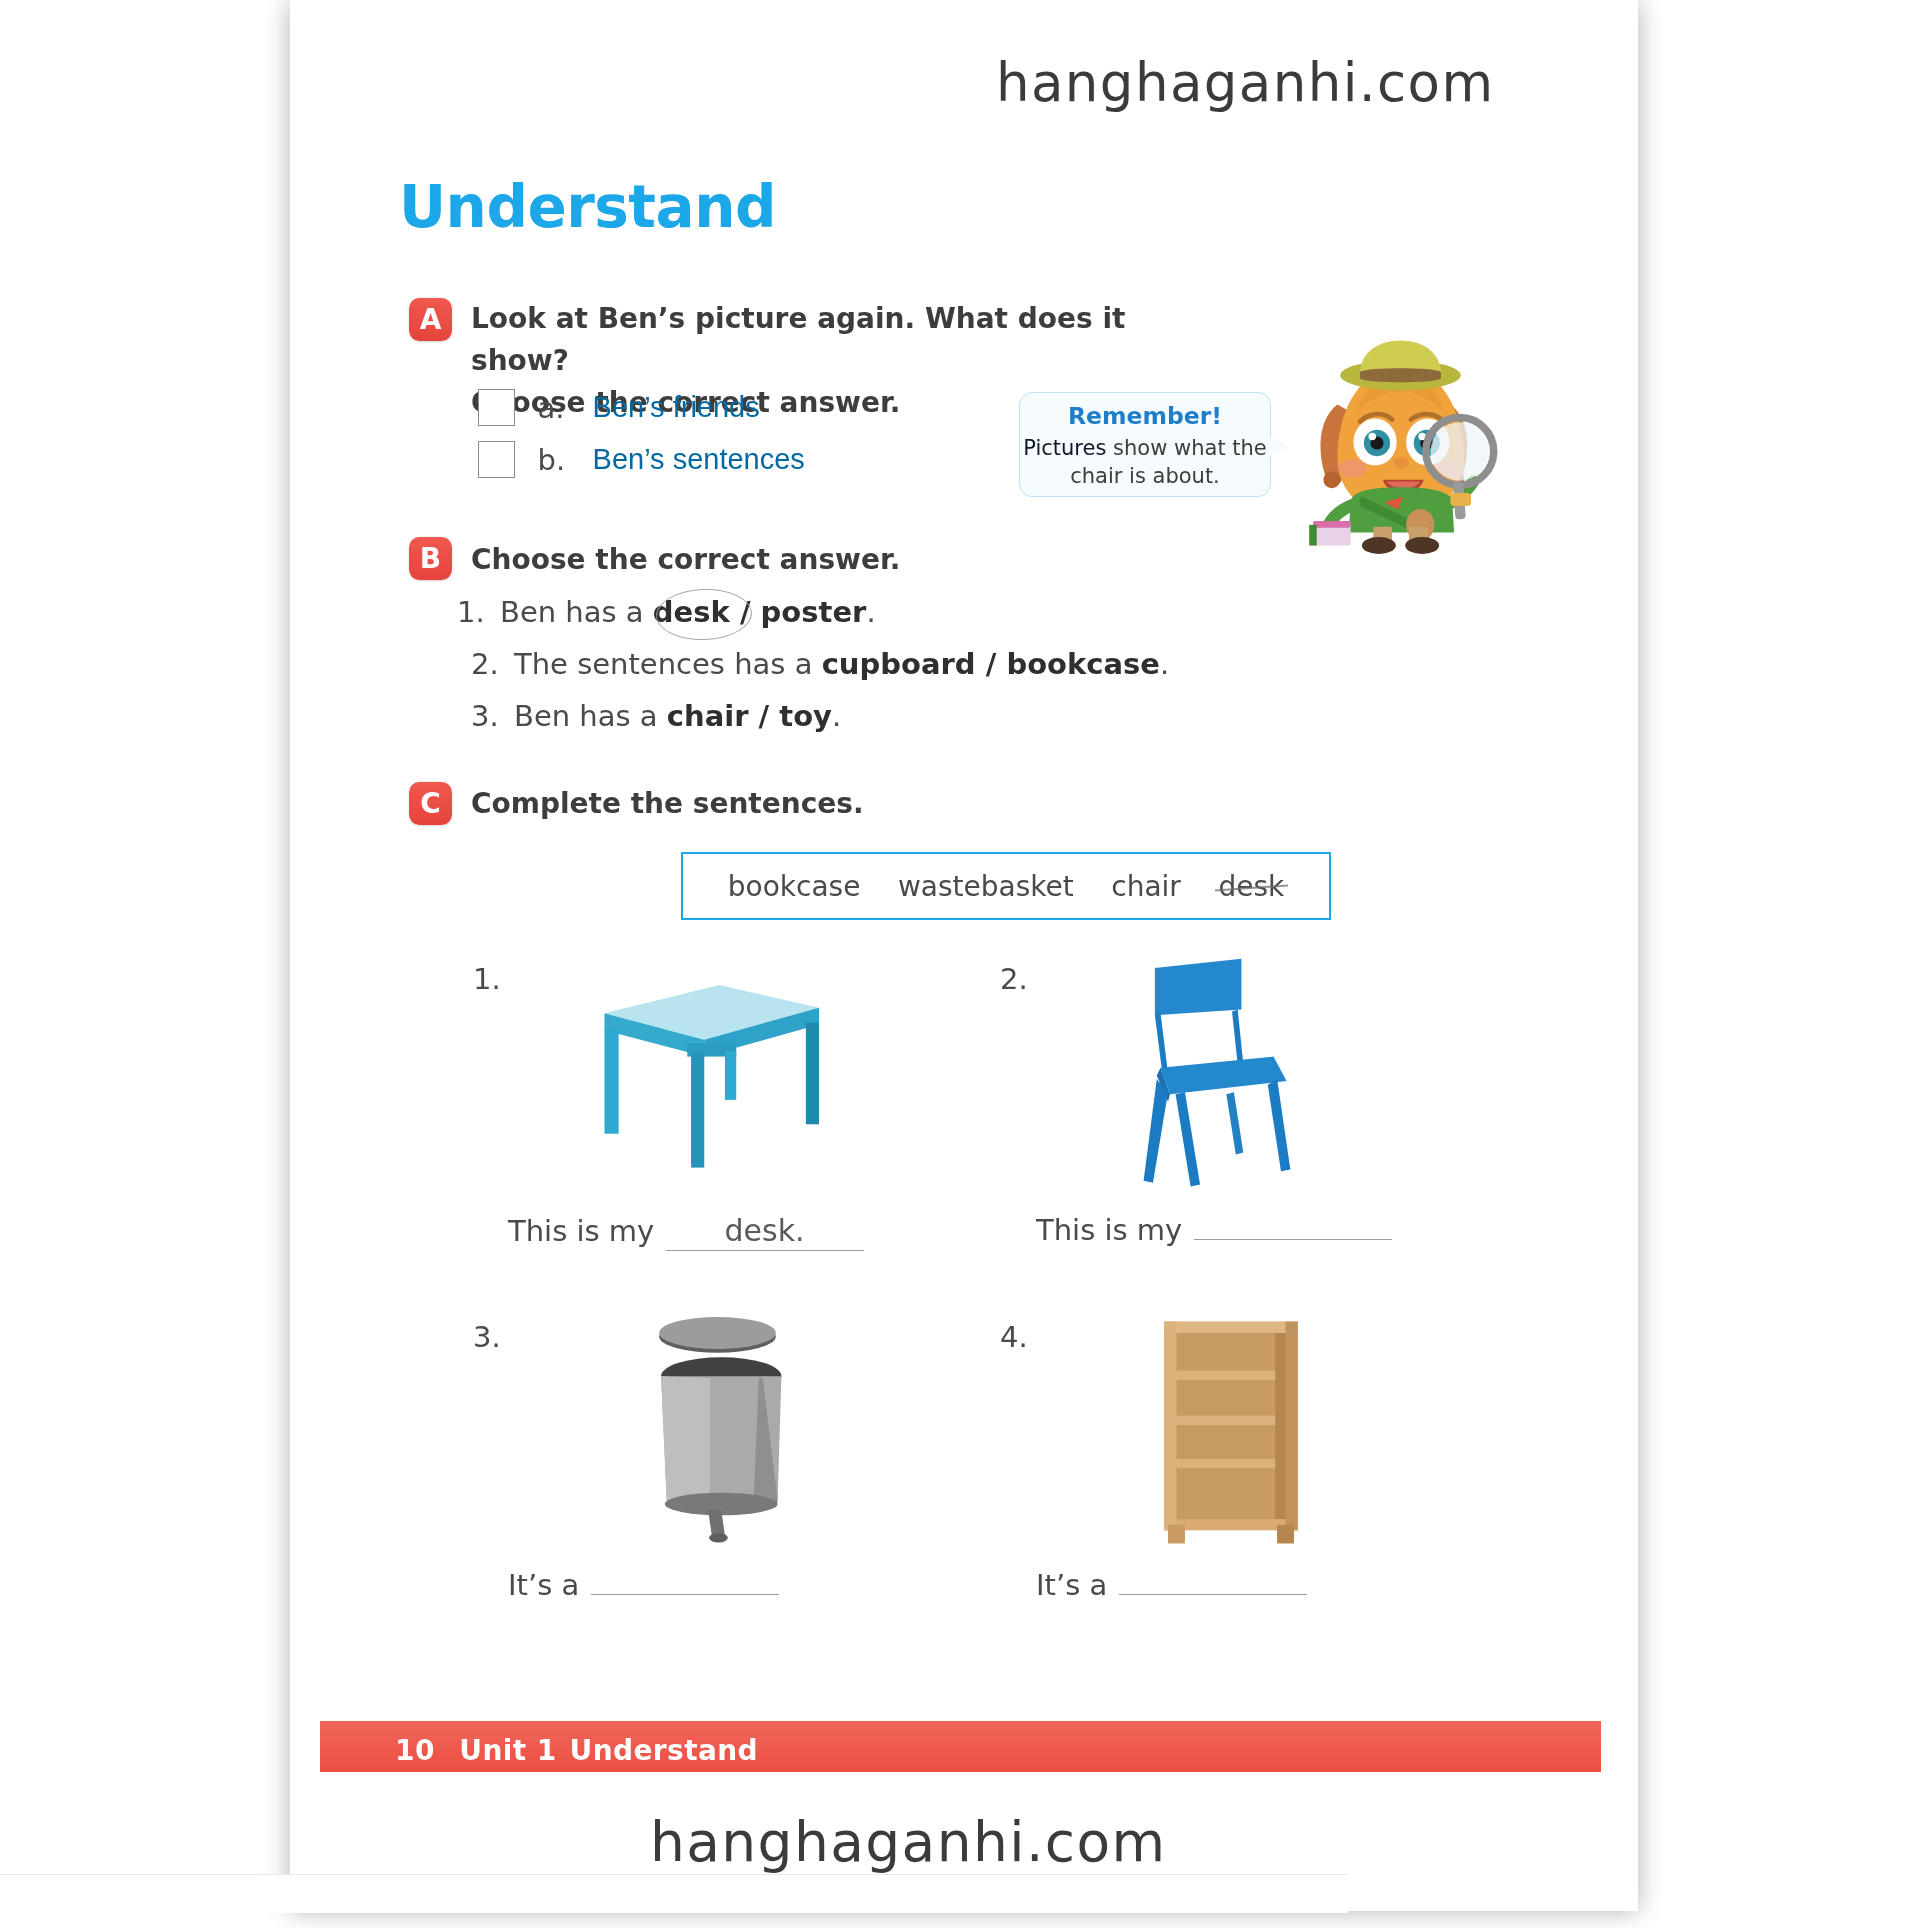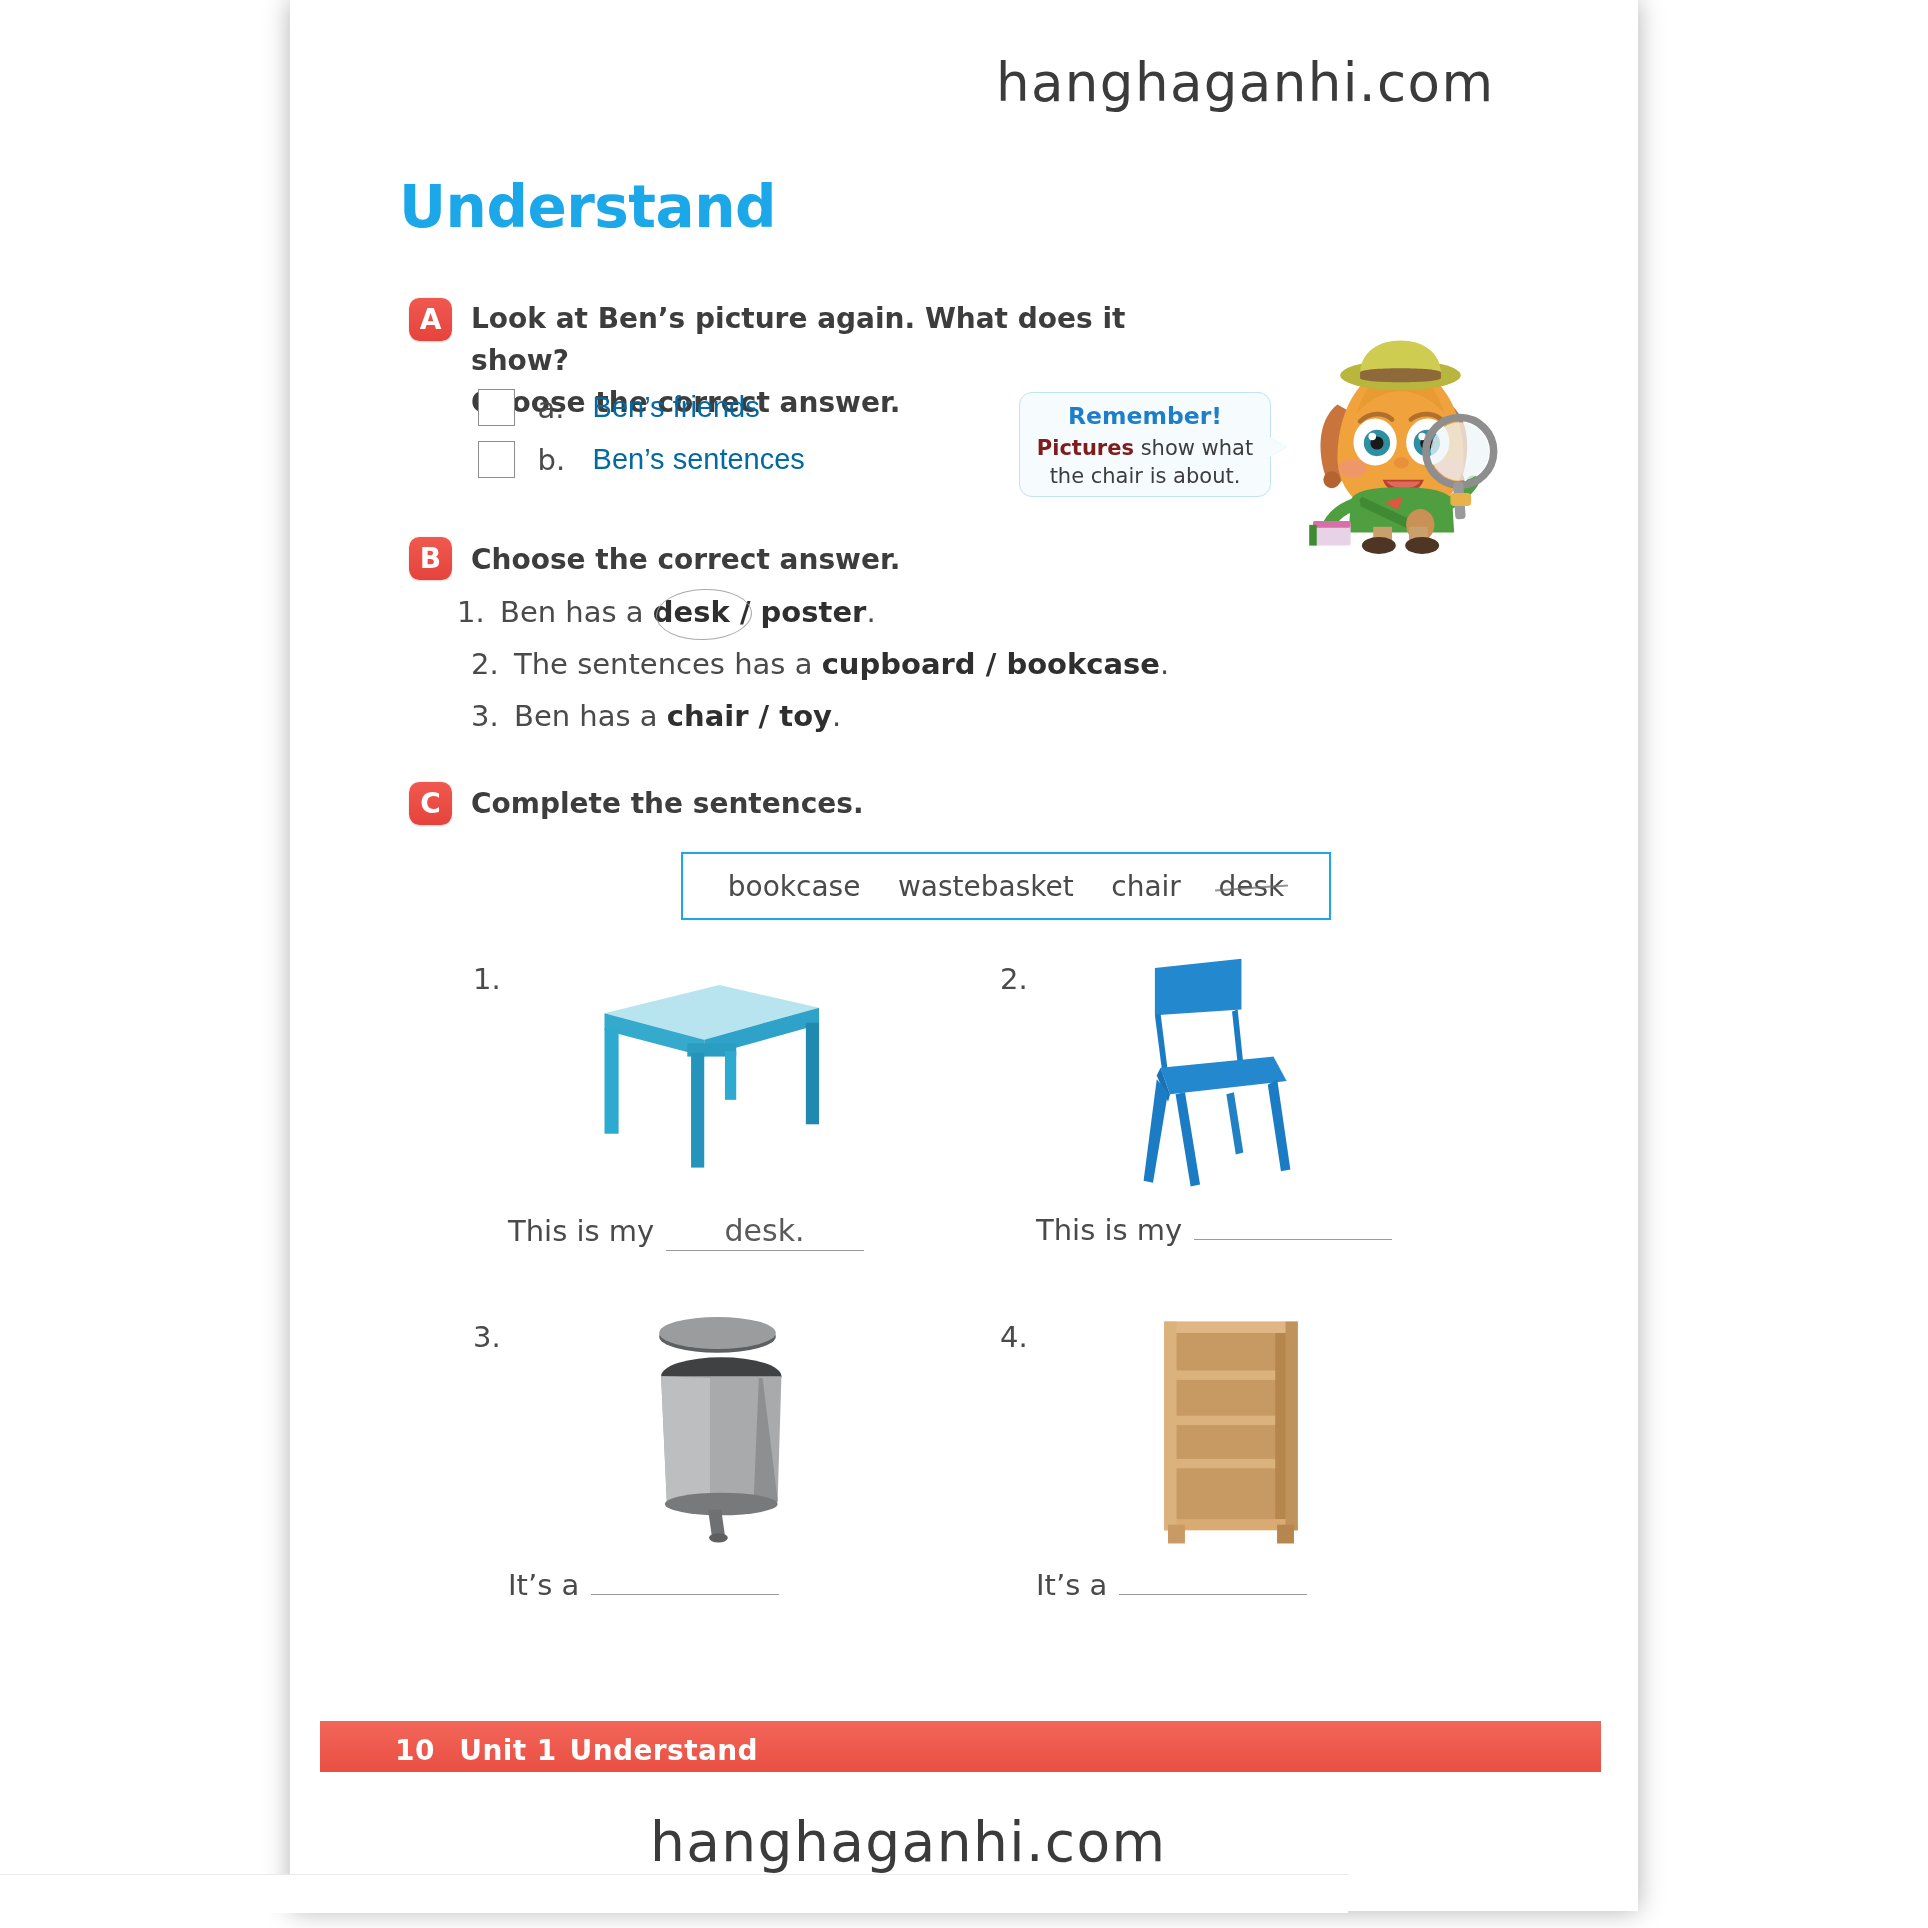--- a/index.html
+++ b/index.html
@@ -155,21 +155,21 @@
   .bubble-body {
     position: absolute;
     width: 100%;
     top: 41px;
     text-align: center;
     font-family: "DejaVu Sans", sans-serif;
     font-size: 21px;
     color: #3d3d3d;
     line-height: 28px;
   }
-  .bubble-body b { font-weight: 700; color:#7f1d1d;}
+  .bubble-body b { font-weight: 400; color:#0f172a;}
 
   
   .mascot { position: absolute; left: 1292px; top: 331px; width: 217px; height: 224px;}
 
   
   .blist-item {
     position: absolute;
     font-family: "DejaVu Sans", sans-serif;
     font-size: 29px;
     color: #4a4a4a;

